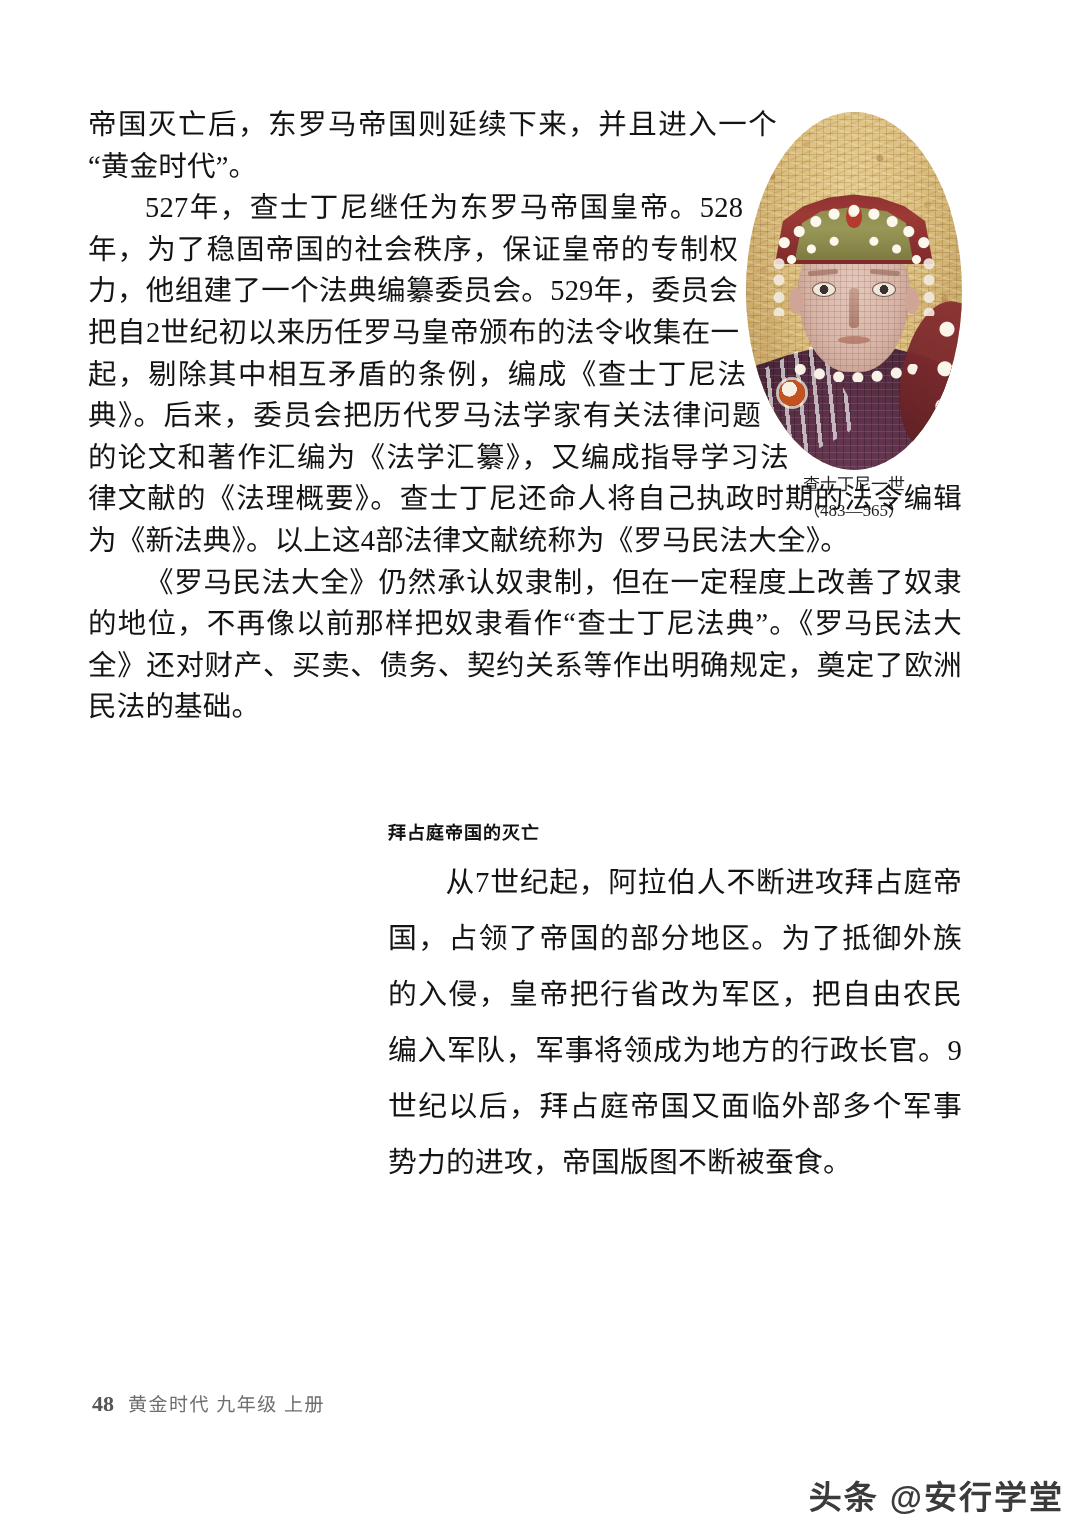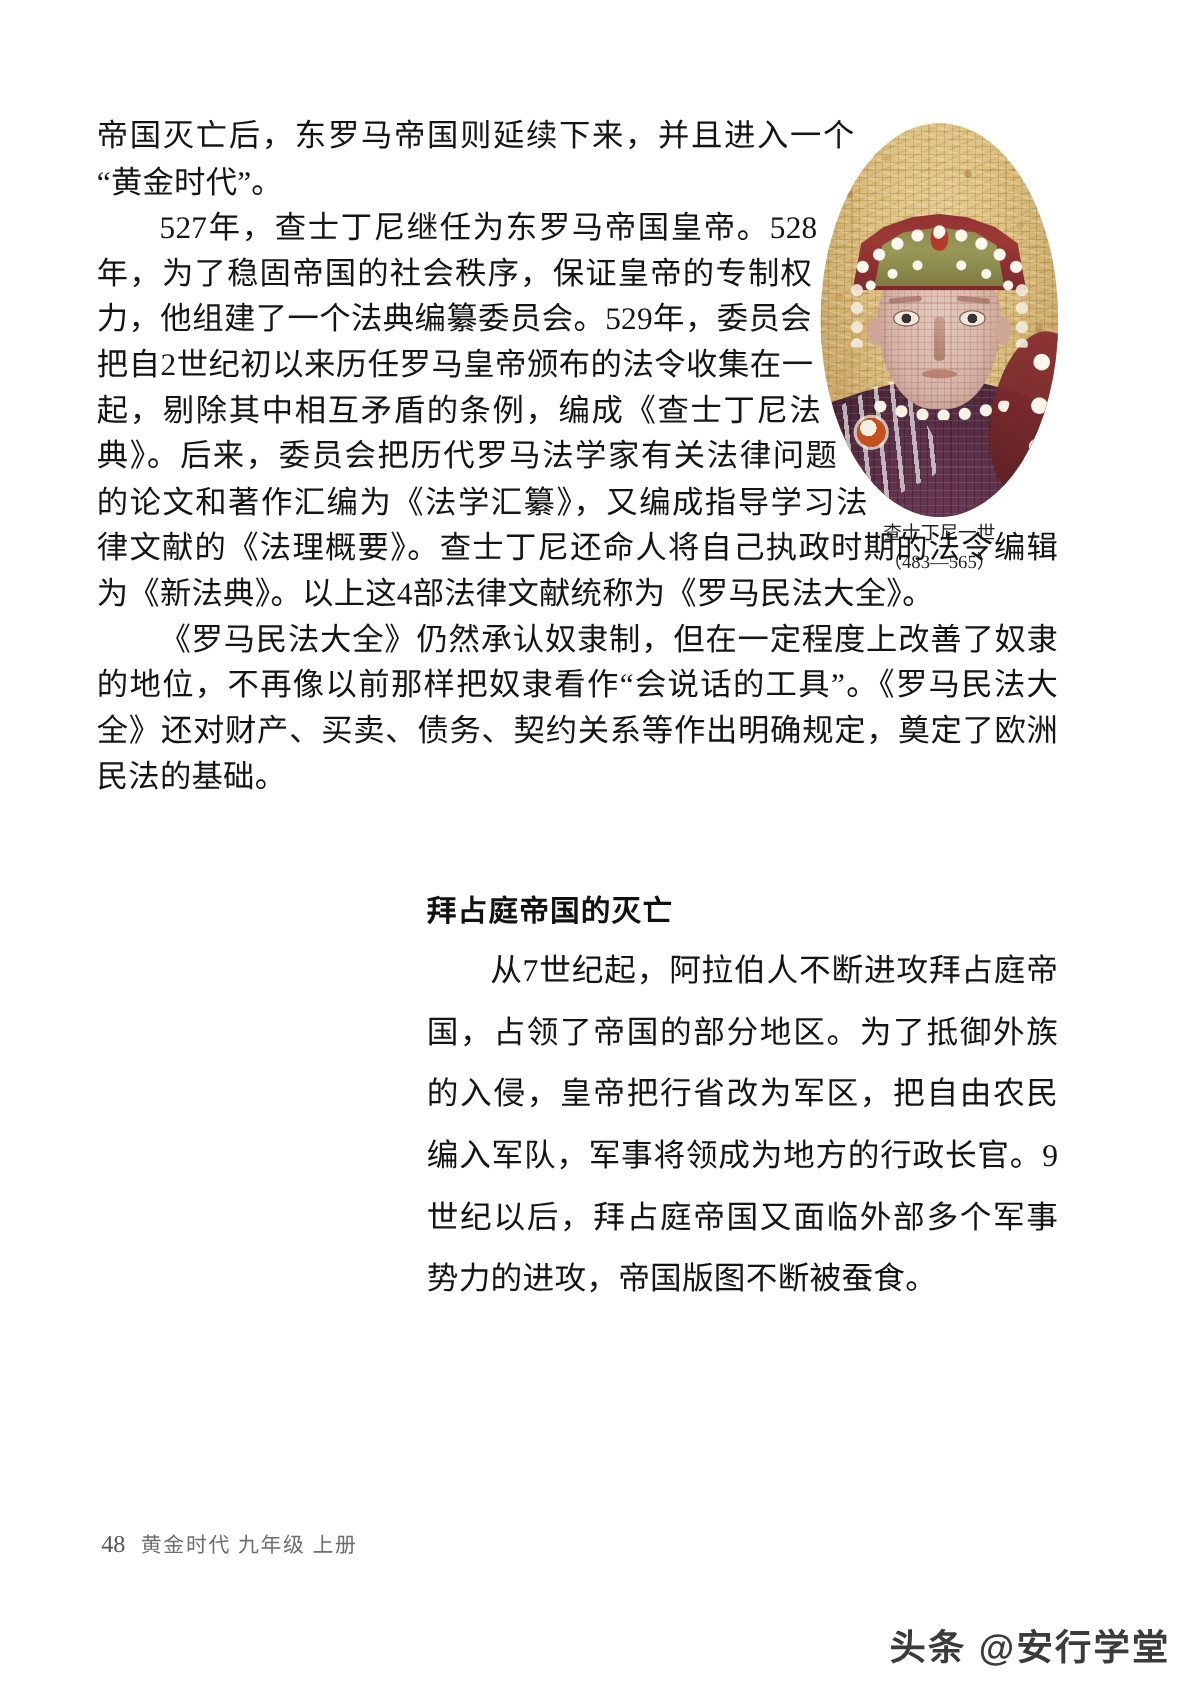--- a/index.html
+++ b/index.html
@@ -315,23 +315,23 @@
   }
 
   
   .bottom-section {
     position: absolute;
     left: 388px;
     top: 806px;
     width: 574px;
   }
   h2.section-heading {
-    margin: 0 0 10px 0;
+    margin: 12px 0 10px 0;
     font-family: "Liberation Sans", "DejaVu Sans", sans-serif;
-    font-size: 27px;
+    font-size: 18px;
     font-weight: bold;
     letter-spacing: 1px;
     color: #111111;
   }
   .bottom-section p.body-text {
     font-size: 28.8px;
     line-height: 56px;
   }
 
   
@@ -342,20 +342,21 @@
     font-family: "Liberation Serif", "DejaVu Serif", serif;
     color: #6e6e6e;
     font-size: 19px;
     display: flex;
     align-items: baseline;
     gap: 14px;
   }
   .footer .page-num {
     font-size: 22px;
     color: #555555;
+    font-weight: bold;
   }
   .footer .book-title {
     letter-spacing: 1.5px;
   }
 
   
   .watermark {
     position: absolute;
     right: 22px;
     bottom: 16px;
@@ -414,21 +415,21 @@
         <div class="collar"></div>
       </div>
       <figcaption class="figcaption">
         <div>查士丁尼一世</div>
         <div>（483—565）</div>
       </figcaption>
     </figure>
 
     <p class="body-text">帝国灭亡后，东罗马帝国则延续下来，并且进入一个“黄金时代”。</p>
     <p class="body-text indent">527年，查士丁尼继任为东罗马帝国皇帝。528年，为了稳固帝国的社会秩序，保证皇帝的专制权力，他组建了一个法典编纂委员会。529年，委员会把自2世纪初以来历任罗马皇帝颁布的法令收集在一起，剔除其中相互矛盾的条例，编成《查士丁尼法典》。后来，委员会把历代罗马法学家有关法律问题的论文和著作汇编为《法学汇纂》，又编成指导学习法律文献的《法理概要》。查士丁尼还命人将自己执政时期的法令编辑为《新法典》。以上这4部法律文献统称为《罗马民法大全》。</p>
-    <p class="body-text indent">《罗马民法大全》仍然承认奴隶制，但在一定程度上改善了奴隶的地位，不再像以前那样把奴隶看作“会说话的工具”。《罗马民法大全》还对财产、买卖、债务、契约关系等作出明确规定，奠定了欧洲民法的基础。</p>
+    <p class="body-text indent">《罗马民法大全》仍然承认奴隶制，但在一定程度上改善了奴隶的地位，不再像以前那样把奴隶看作“查士丁尼法典”。《罗马民法大全》还对财产、买卖、债务、契约关系等作出明确规定，奠定了欧洲民法的基础。</p>
   </div>
 
   <div class="bottom-section">
     <h2 class="section-heading">拜占庭帝国的灭亡</h2>
     <p class="body-text indent">从7世纪起，阿拉伯人不断进攻拜占庭帝国，占领了帝国的部分地区。为了抵御外族的入侵，皇帝把行省改为军区，把自由农民编入军队，军事将领成为地方的行政长官。9世纪以后，拜占庭帝国又面临外部多个军事势力的进攻，帝国版图不断被蚕食。</p>
   </div>
 
   <div class="footer">
     <span class="page-num">48</span>
     <span class="book-title">黄金时代  九年级  上册</span>

